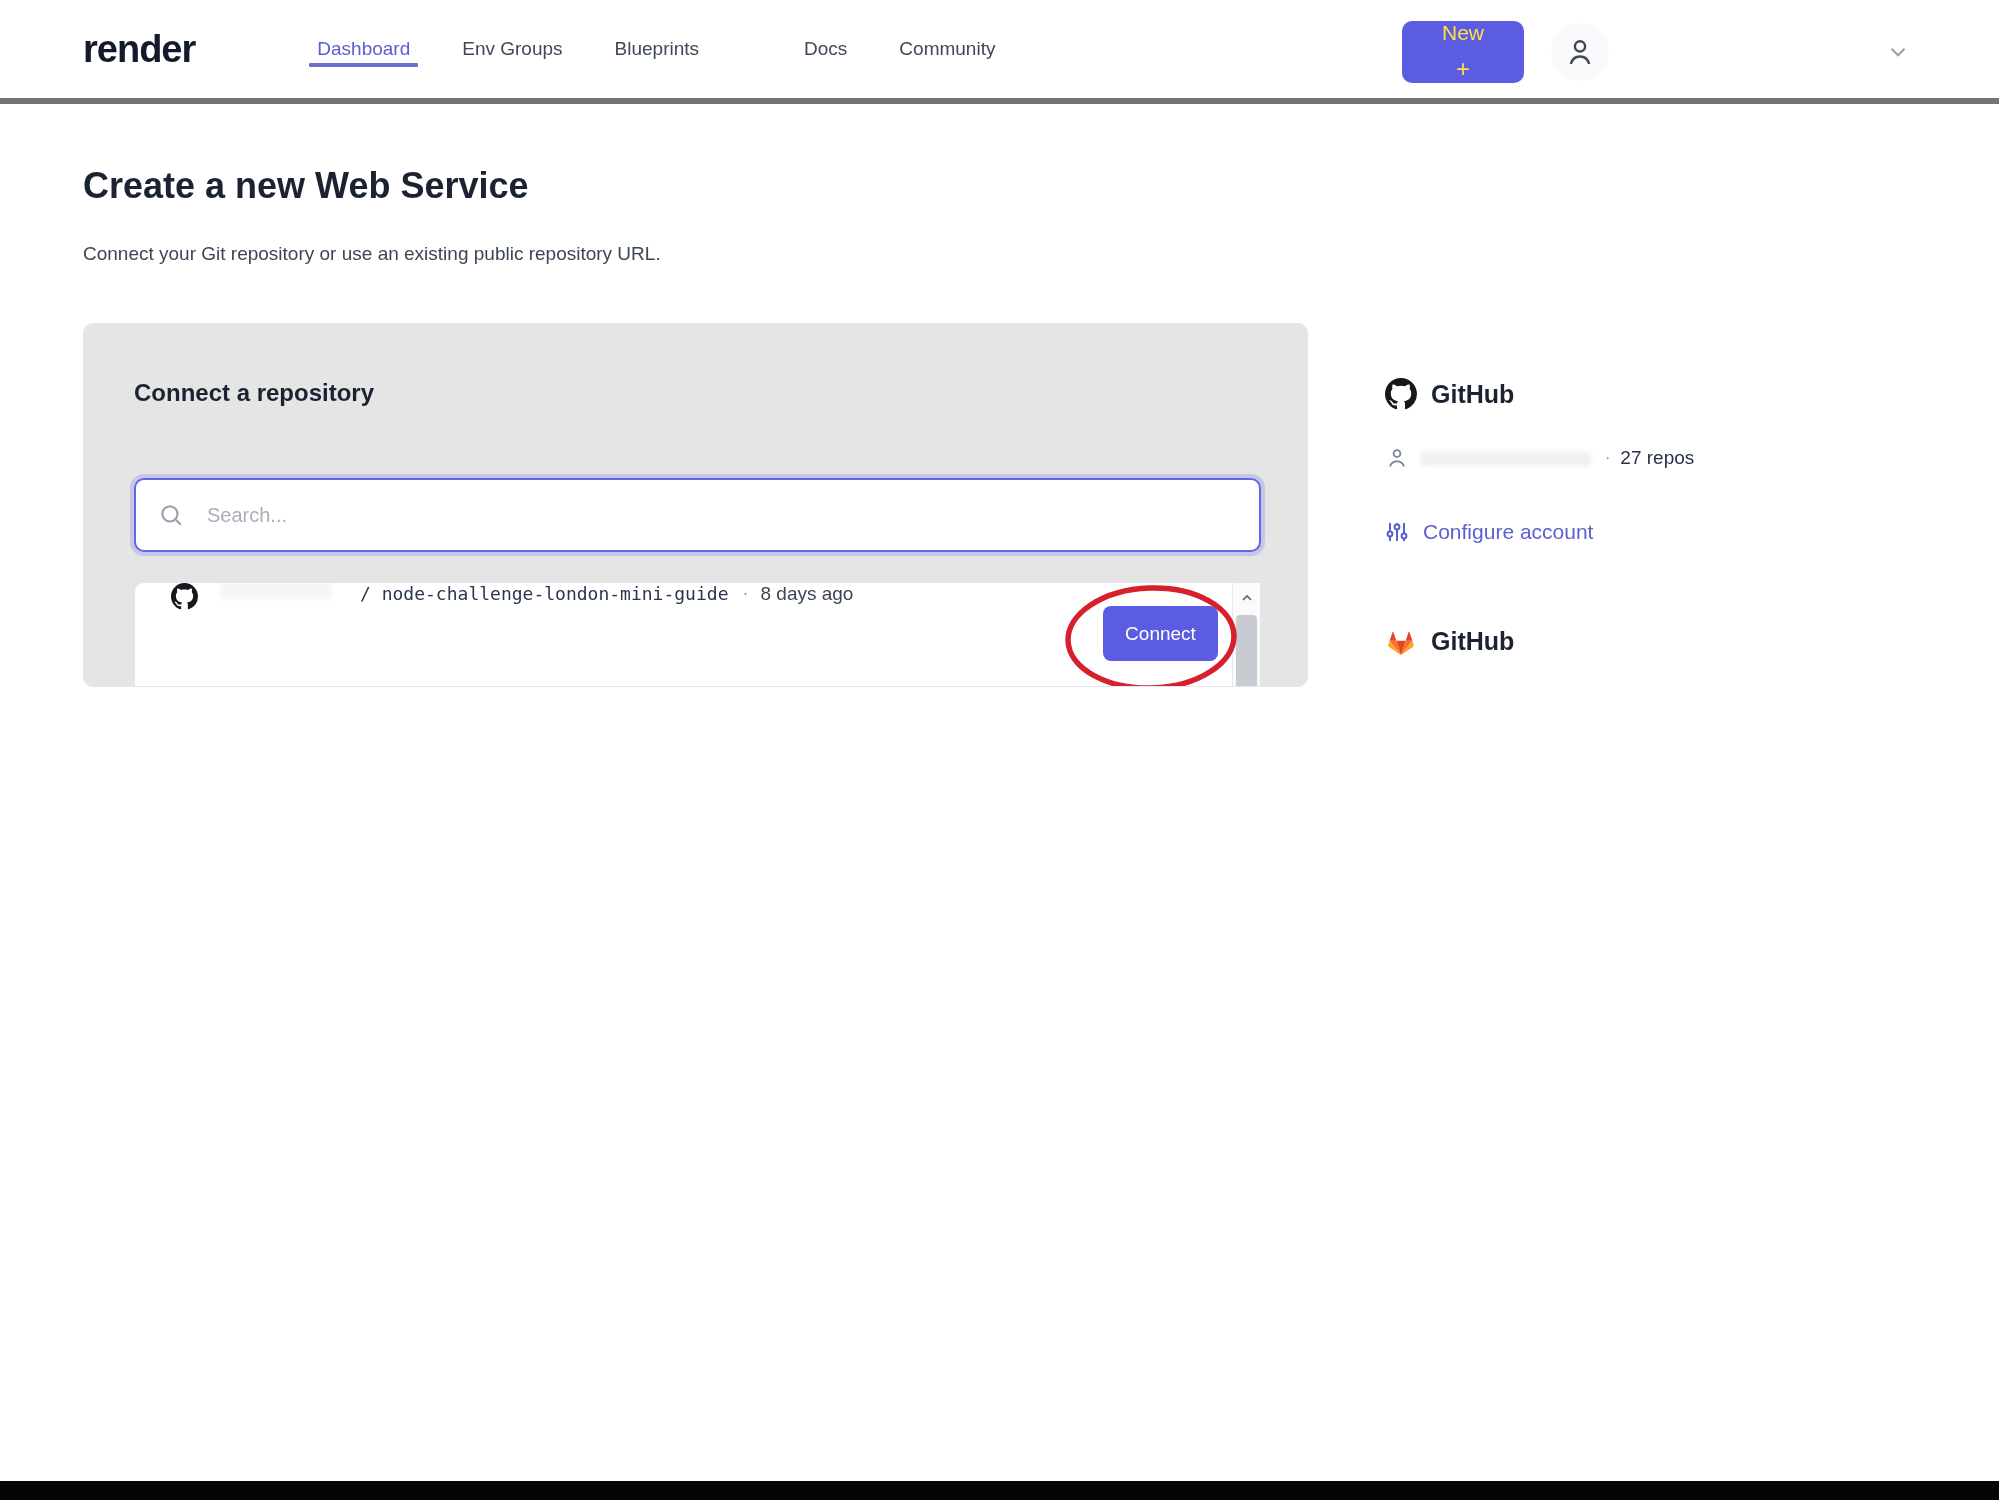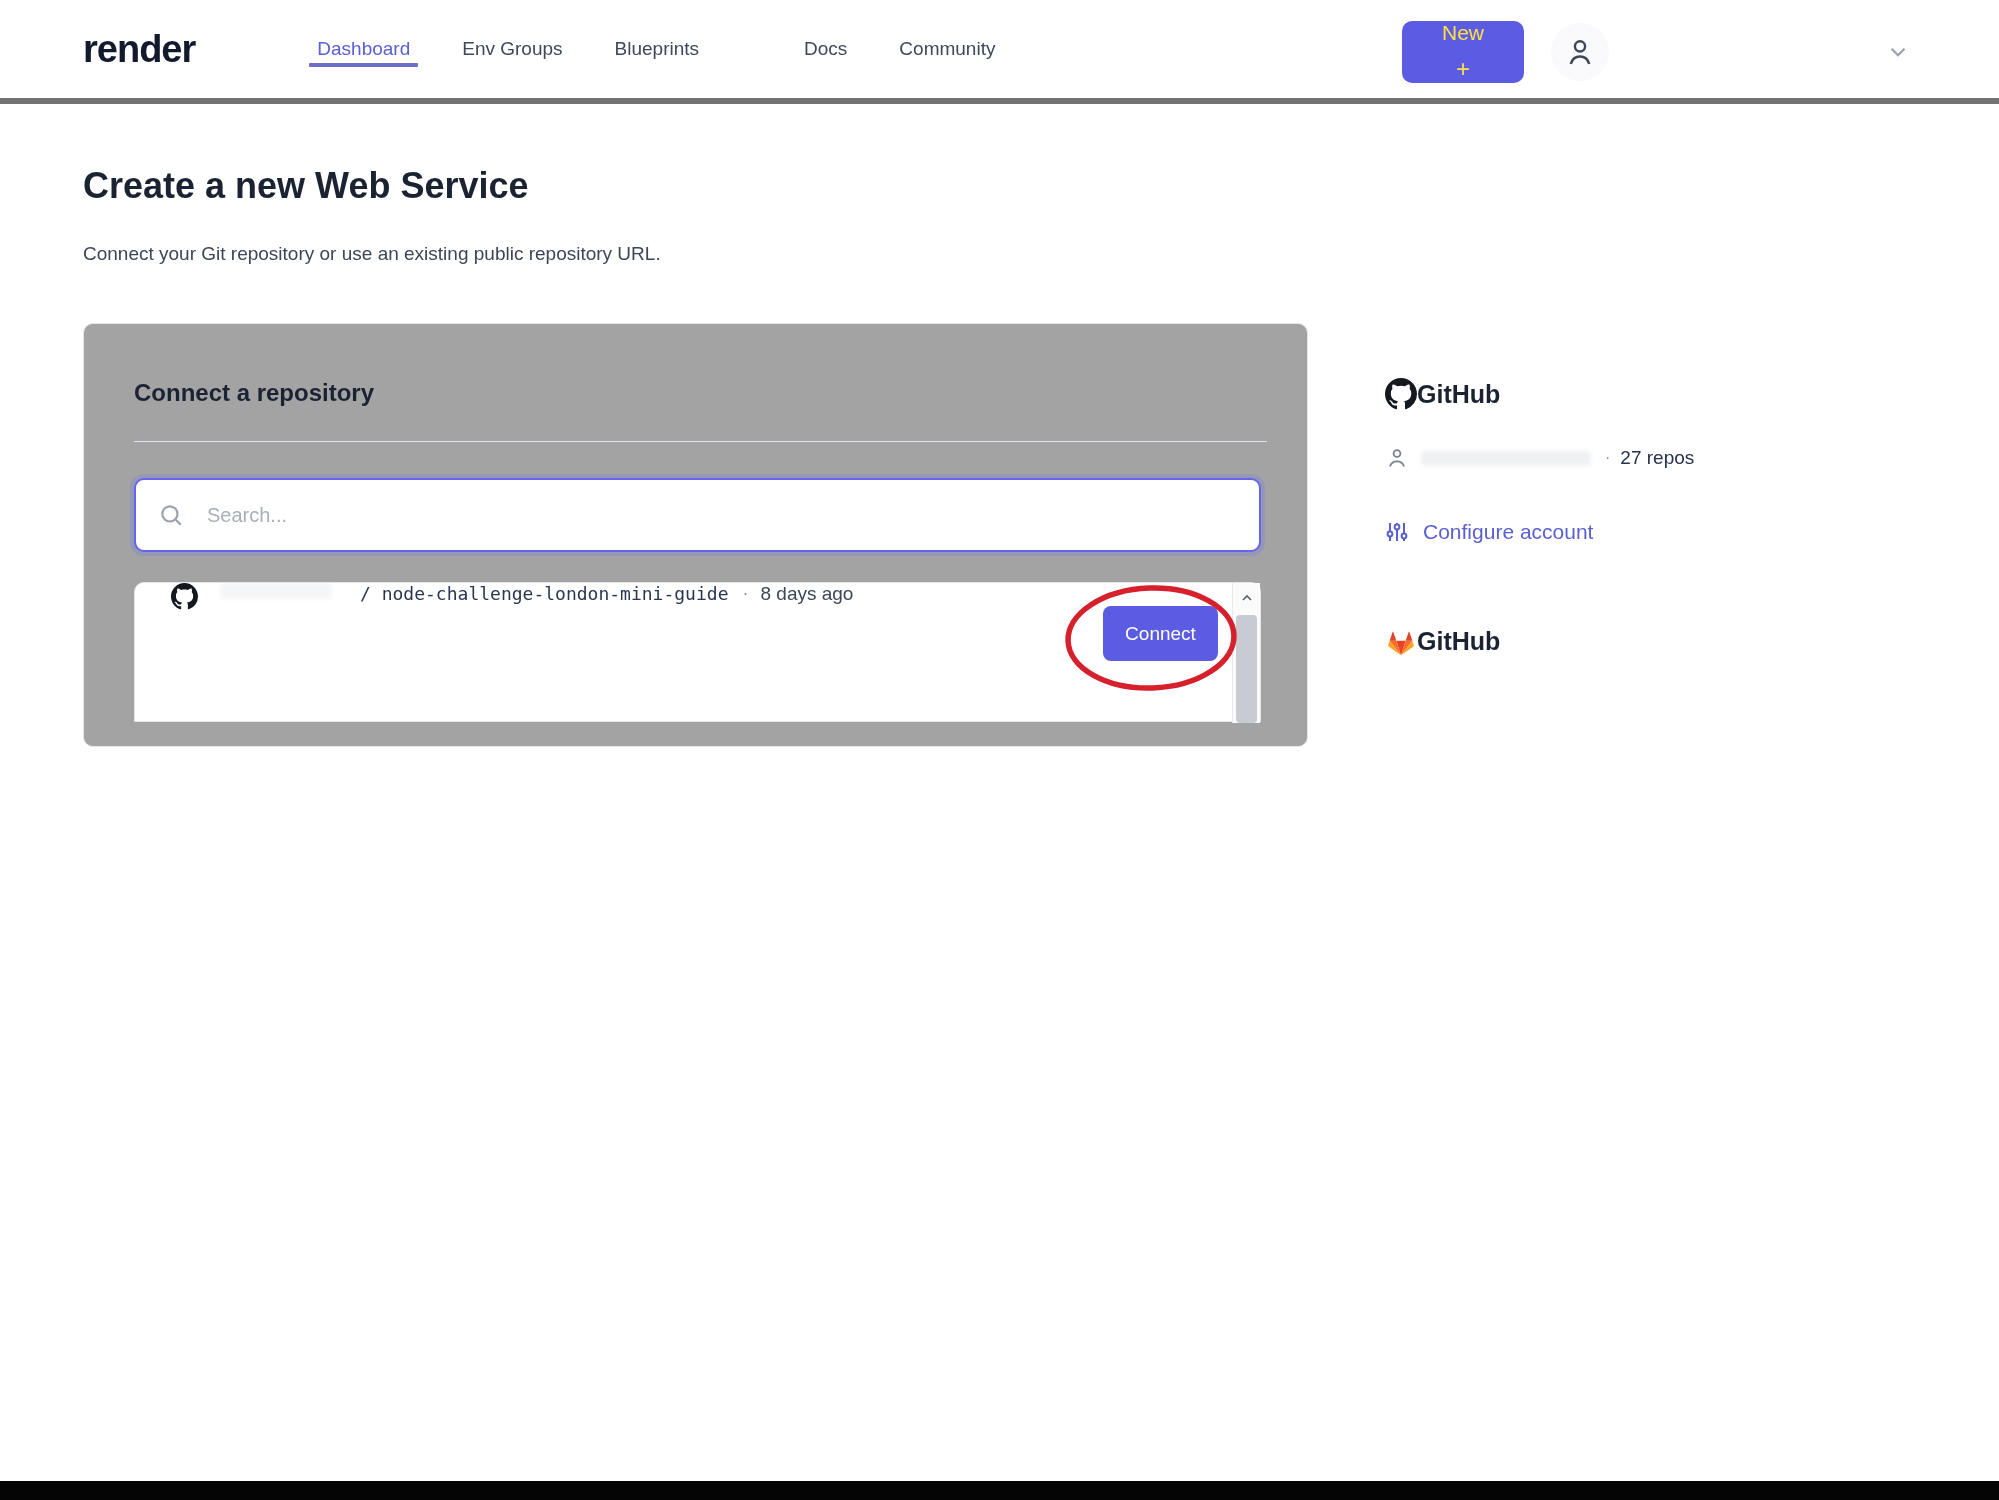--- a/index.html
+++ b/index.html
@@ -54,22 +54,22 @@
   }
   .header-chevron { position:absolute; right:88px; color:#9aa1ac; cursor:pointer; display:flex; }
 
   
   .page-title { position:absolute; left:83px; top:165px; font-size:36px; color:#1b2332; }
   .page-title .bold { font-weight:700; }
   .page-subtitle { position:absolute; left:83px; top:243px; font-size:19px; color:#3d4656; }
 
   
   .card {
-    position:absolute; left:83px; top:323px; width:1225px; height:424px;
-    border:1.5px solid #e3e6ea; border-radius:10px; background:#a3a3a3;
+    position:absolute; left:83px; top:323px; width:1225px; height:364px;
+    border:1.5px solid #e3e6ea; border-radius:10px; background:#e5e5e5;
     overflow:hidden;
     padding-left:7px;
   }
   .card-heading { position:absolute; left:50px; top:55px; font-size:24px; font-weight:700; color:#1b2332; }
   .card-divider { position:absolute; left:50px; right:40px; top:117px; height:1px; background:#dde3f2; }
 
   .search-box {
     position:absolute; left:50px; top:154px; width:1127px; height:74px;
     border:2px solid #6466e9; border-radius:10px; background:#fff;
     box-shadow:0 0 0 4px rgba(120,122,233,.28);
@@ -116,21 +116,21 @@
     color:#5c6470; cursor:pointer;
   }
   .scroll-thumb {
     position:absolute; left:3px; right:3px; top:32px; bottom:0;
     background:#c8cbd1; border-radius:4px; cursor:pointer;
   }
   .red-circle { position:absolute; left:957px; top:250px; pointer-events:none; }
 
   
   .side { position:absolute; left:1385px; top:378px; width:420px; }
-  .side-heading { display:flex; align-items:center; font-size:25px; font-weight:700; color:#1b2332; }
+  .side-heading { display:flex; align-items:center; gap:14px; font-size:25px; font-weight:700; color:#1b2332; }
   .side-heading svg { flex:none; }
   .gh-account { display:flex; align-items:center; margin-top:36px; color:#7a8494; }
   .redacted-md {
     width:170px; height:15px; margin-left:12px; border-radius:4px;
     background:#b9bec7; opacity:.22; filter:blur(2px);
   }
   .repos-sep { color:#8b93a2; font-size:16px; margin:0 10px 0 14px; }
   .repos-count { font-size:19px; color:#27314a; }
   .configure { display:flex; align-items:center; gap:14px; margin-top:50px; color:#5a5fd1; font-size:21px; cursor:pointer; }
   .gitlab-block { margin-top:82px; }

